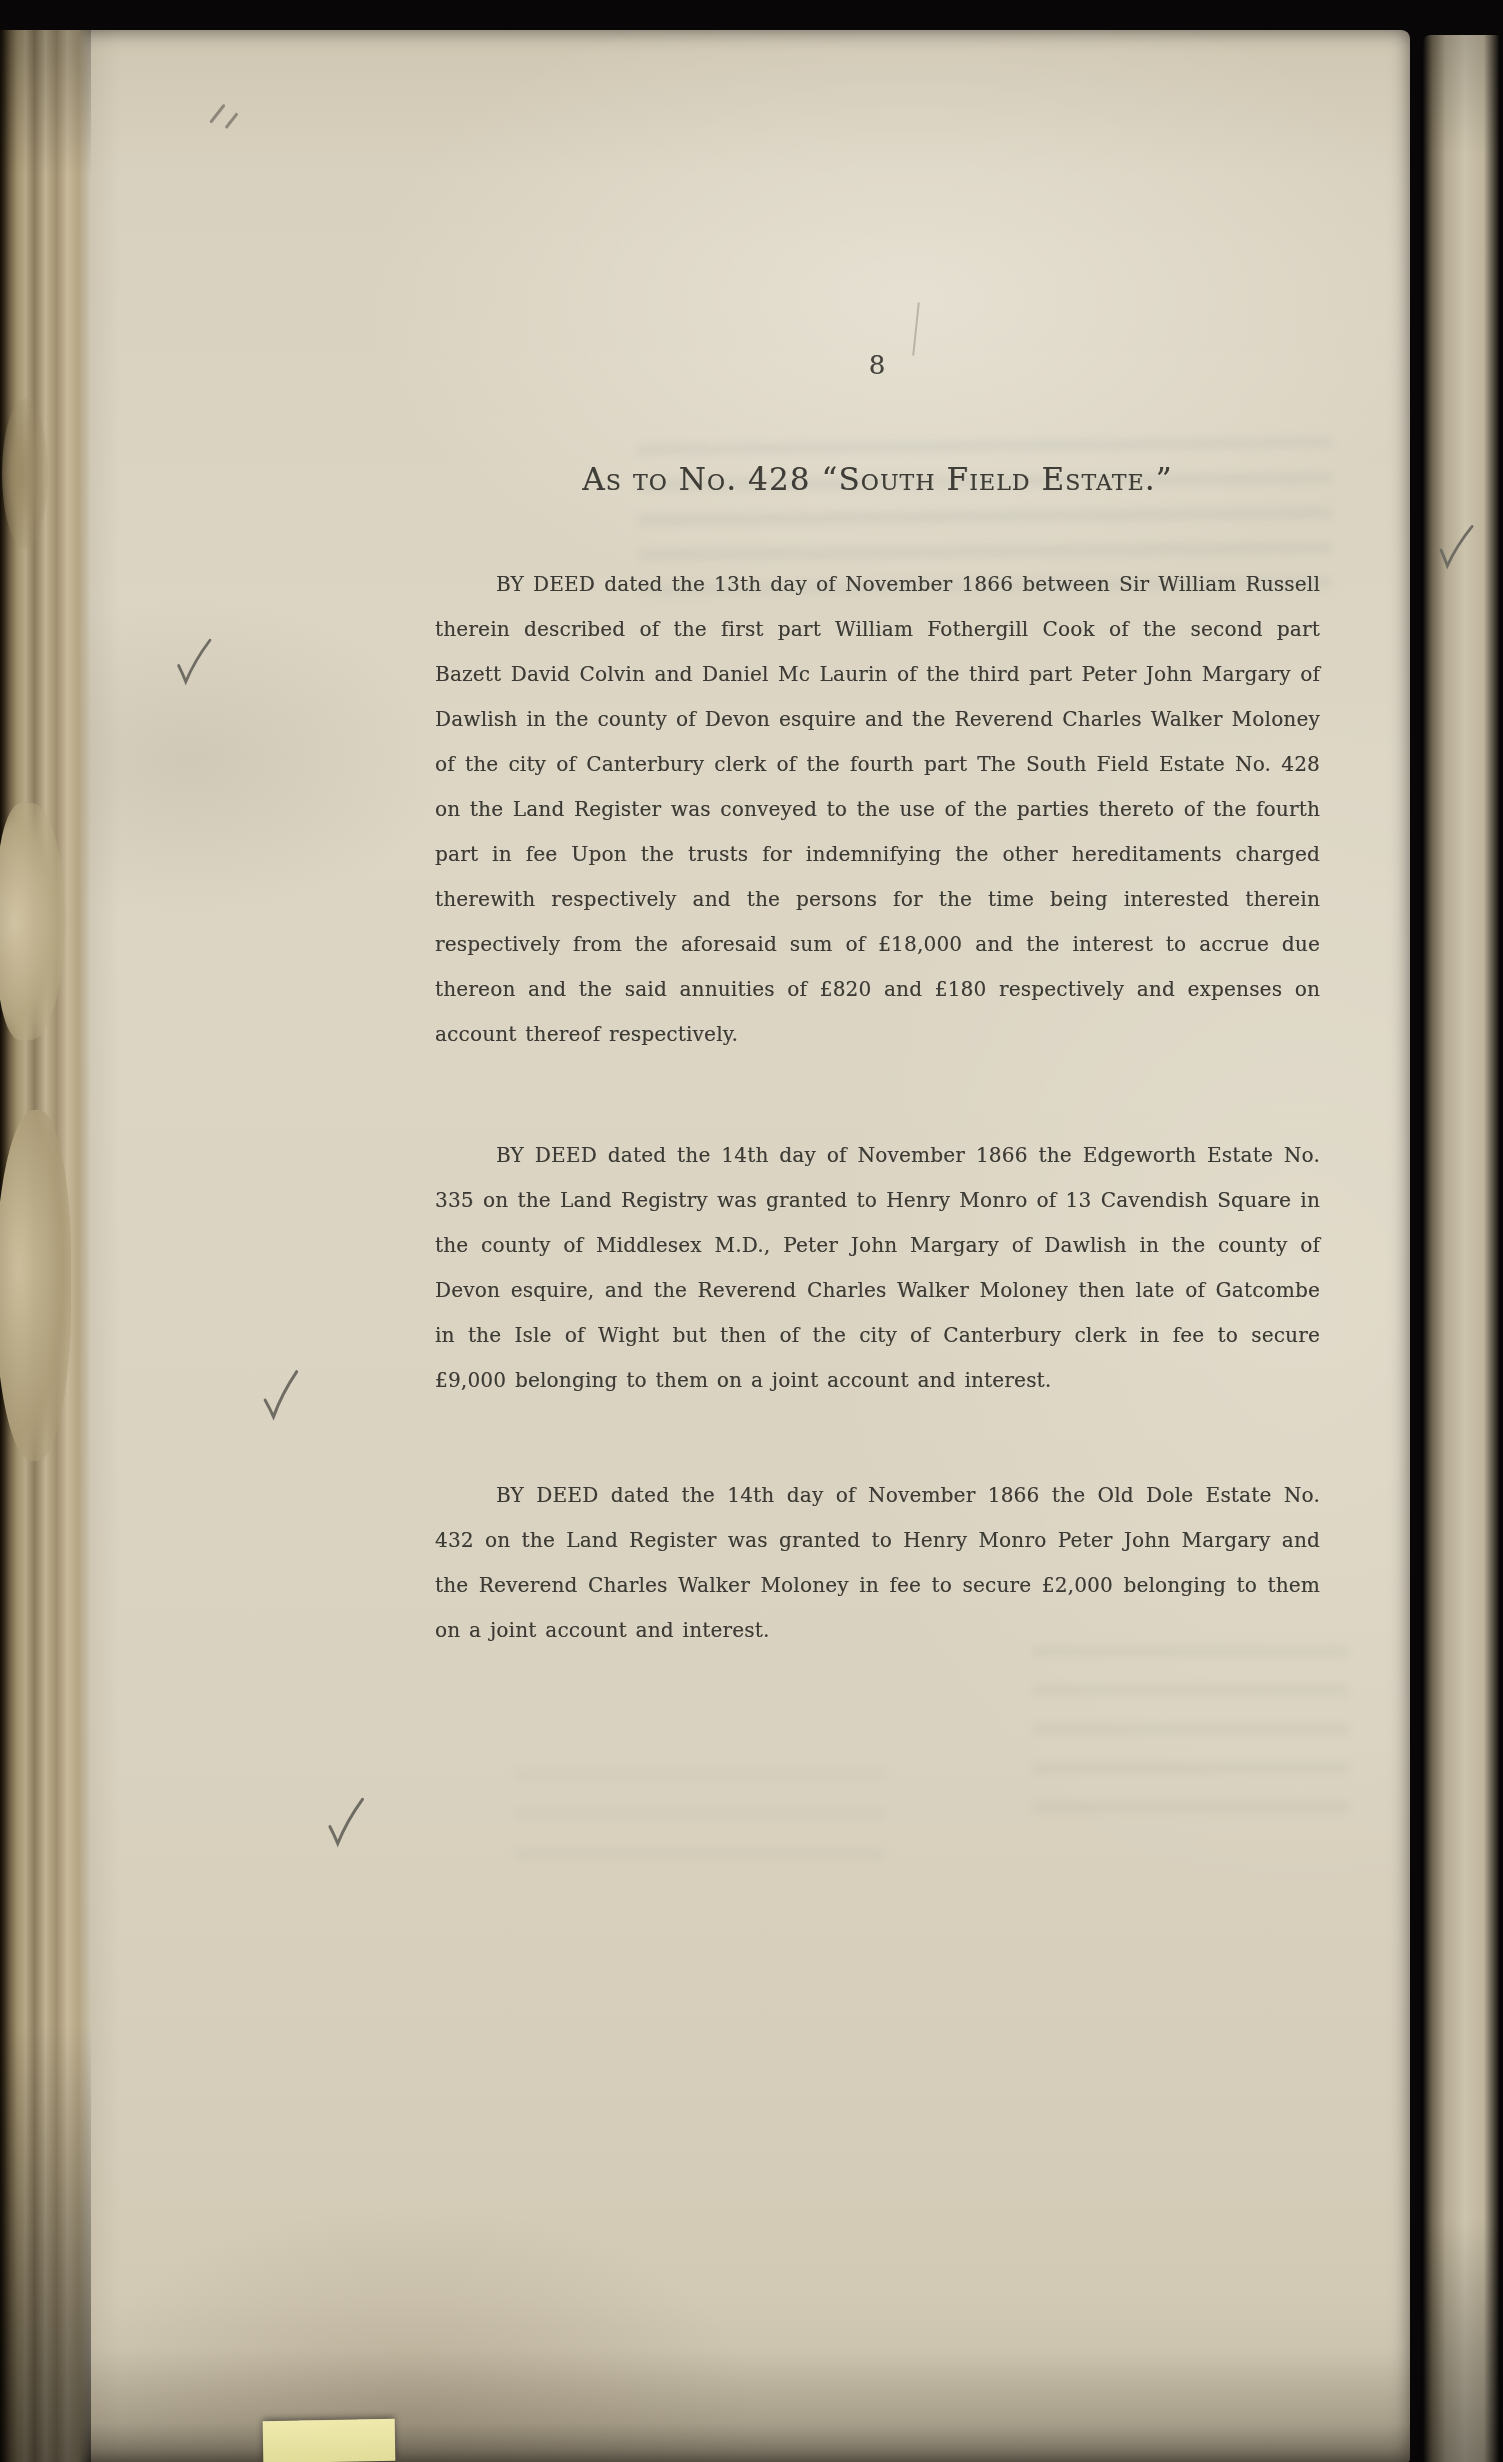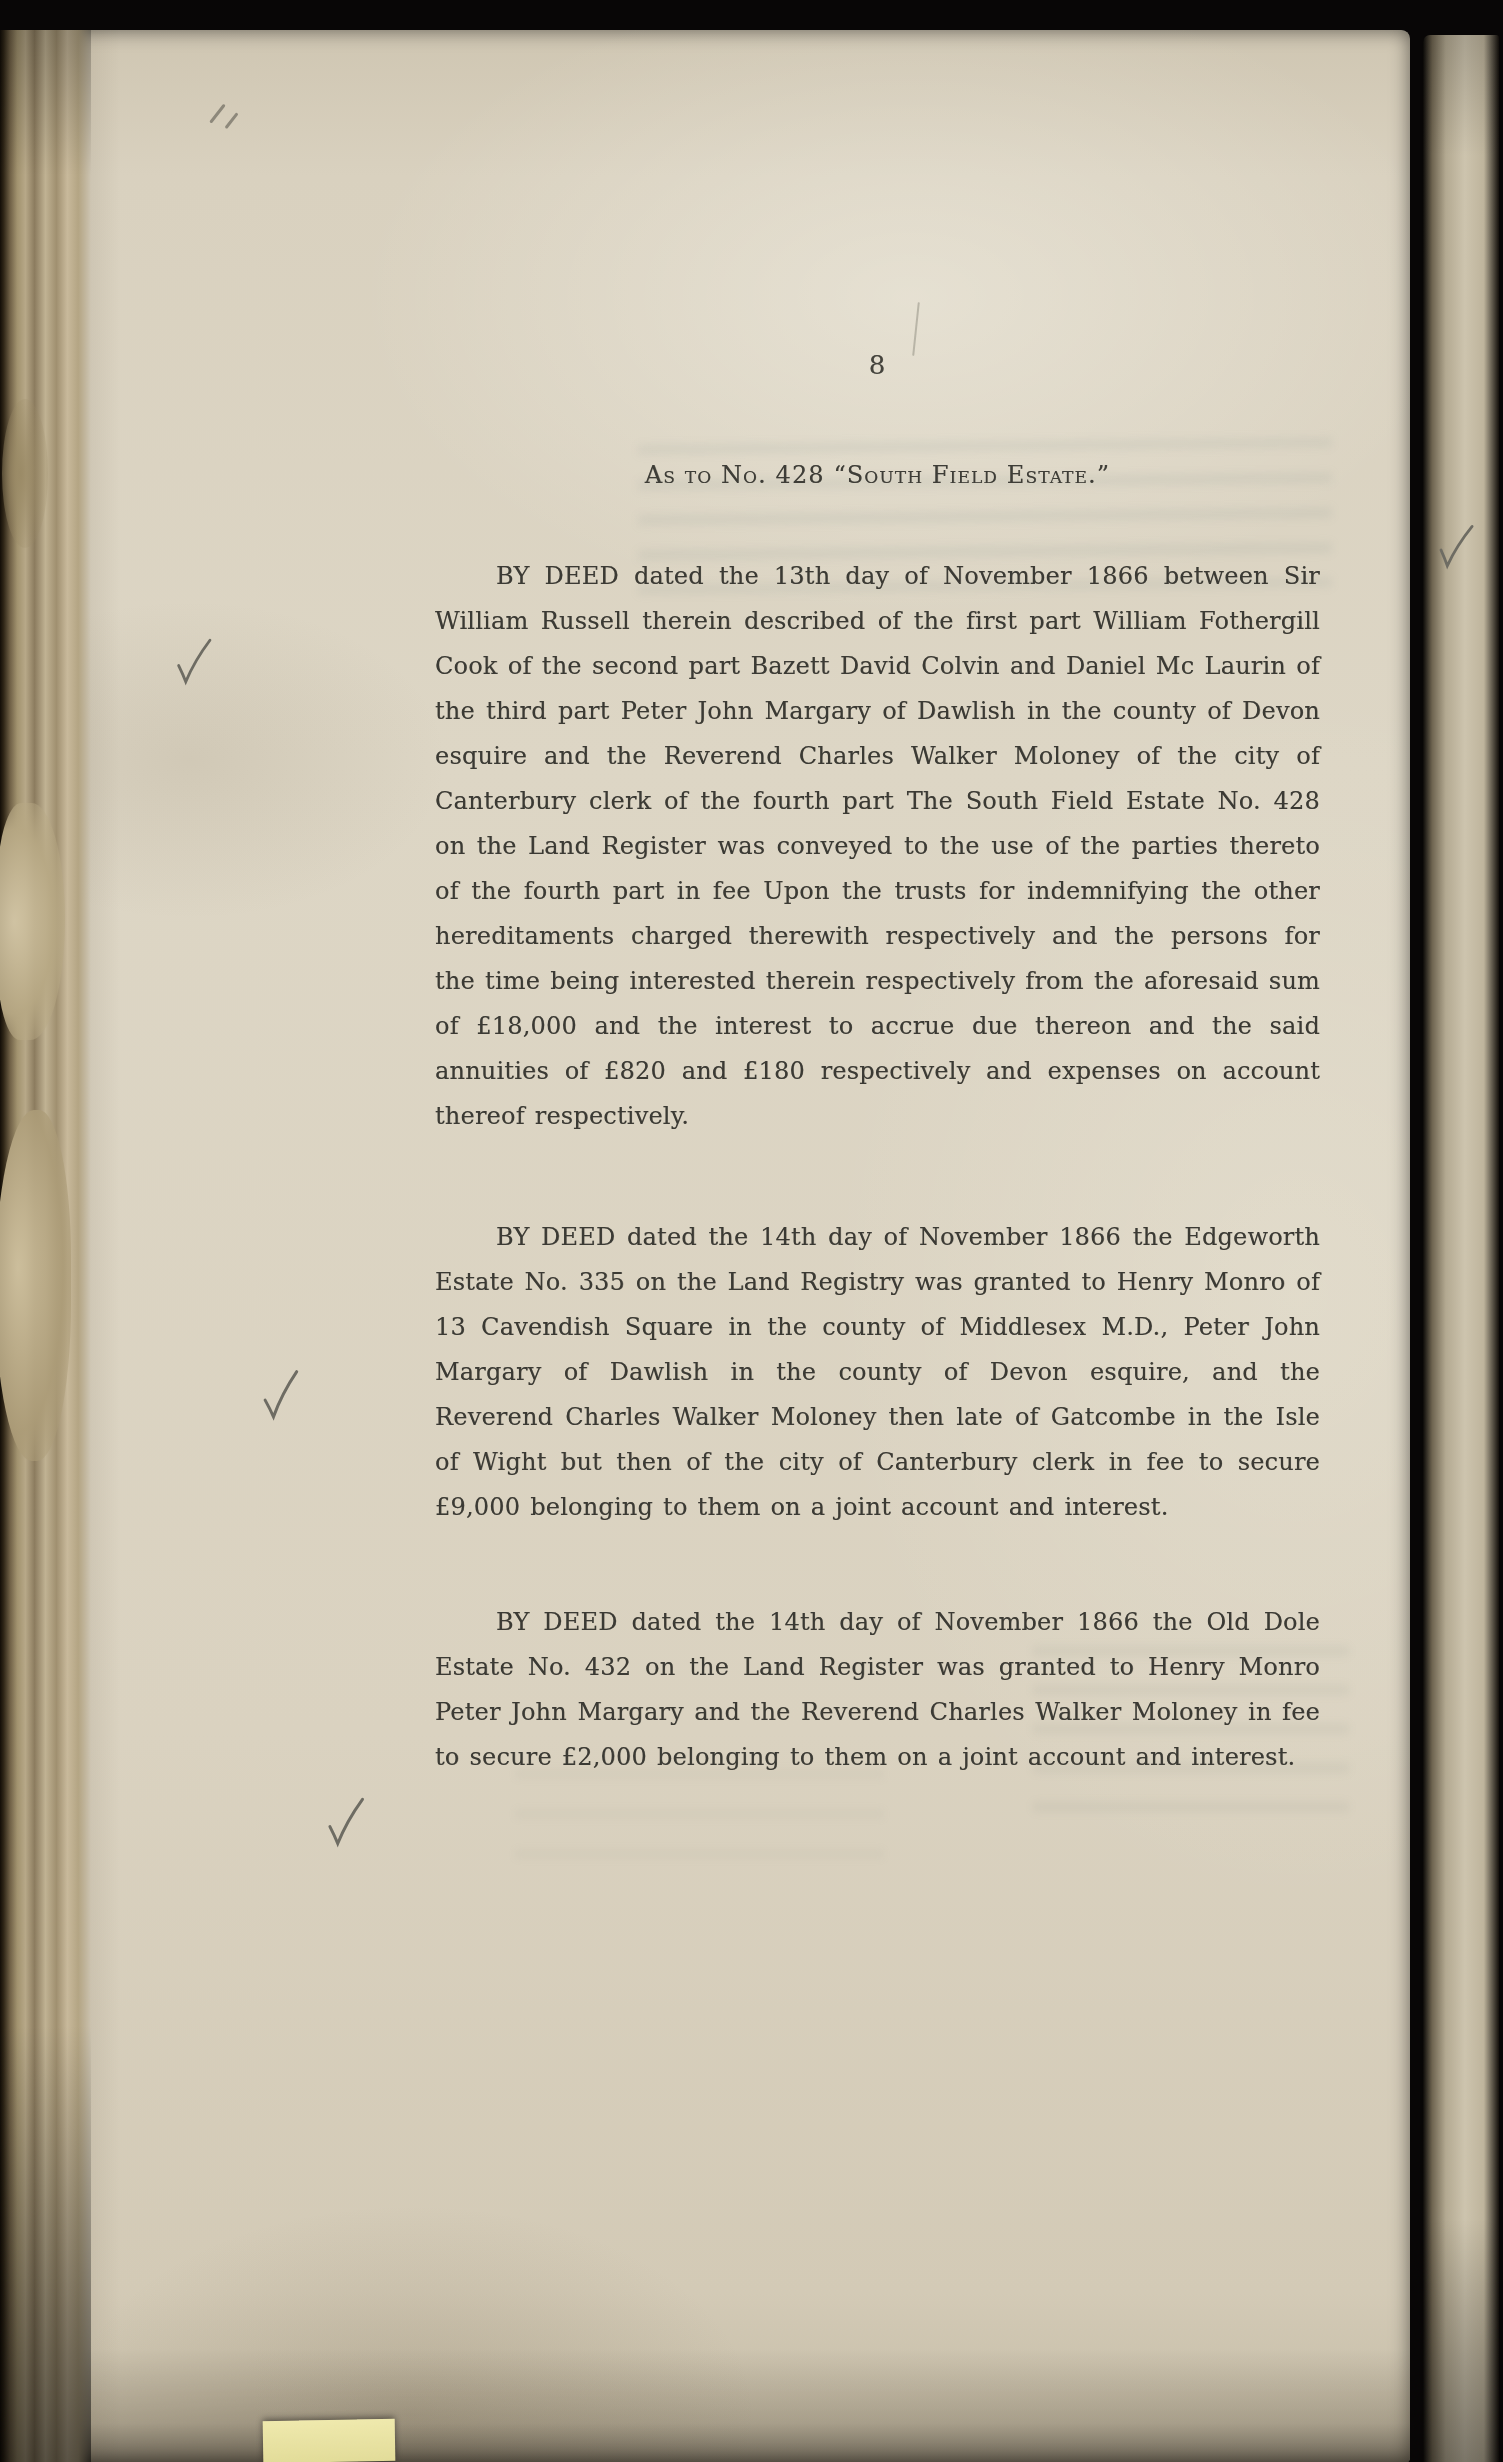--- a/index.html
+++ b/index.html
@@ -49,28 +49,28 @@
   
   .text-block{
     position:absolute;left:435px;top:350px;width:885px;
     color:#3b3a34;
     text-shadow:0.3px 0.3px 0.4px rgba(59,58,52,0.45);
   }
   .page-number{
     text-align:center;font-size:26px;letter-spacing:0.9px;color:#45443d;margin:0 0 81px 0;
   }
   .heading{
-    margin:0;text-align:center;font-weight:normal;font-size:24px;
+    margin:0;text-align:center;font-weight:normal;font-size:31px;
     font-variant:small-caps;letter-spacing:1.1px;color:#3e3d37;
   }
   .h1{margin-bottom:65px;}
   .h2{margin-bottom:53px;}
   .h3{margin-bottom:49px;}
   .para{
-    margin:0;font-size:24px;line-height:45px;text-align:justify;
+    margin:0;font-size:20px;line-height:45px;text-align:justify;
     text-indent:61px;word-spacing:2.2px;letter-spacing:0.2px;
   }
   .p1{margin-bottom:76px;}
   .p2{margin-bottom:70px;}
   
   .smudge{position:absolute;opacity:.33;filter:blur(4.4px);pointer-events:none;}
   .smudge-1{left:615px;top:411px;width:694px;height:151px;transform:skewY(-0.6deg);
     background:repeating-linear-gradient(180deg, rgba(138,150,144,0.38) 0 10.5px, rgba(0,0,0,0) 10.5px 35px);}
   .smudge-2{left:1010px;top:1616px;width:316px;height:180px;
     background:repeating-linear-gradient(180deg, rgba(133,140,128,0.32) 0 10.5px, rgba(0,0,0,0) 10.5px 39px);}

